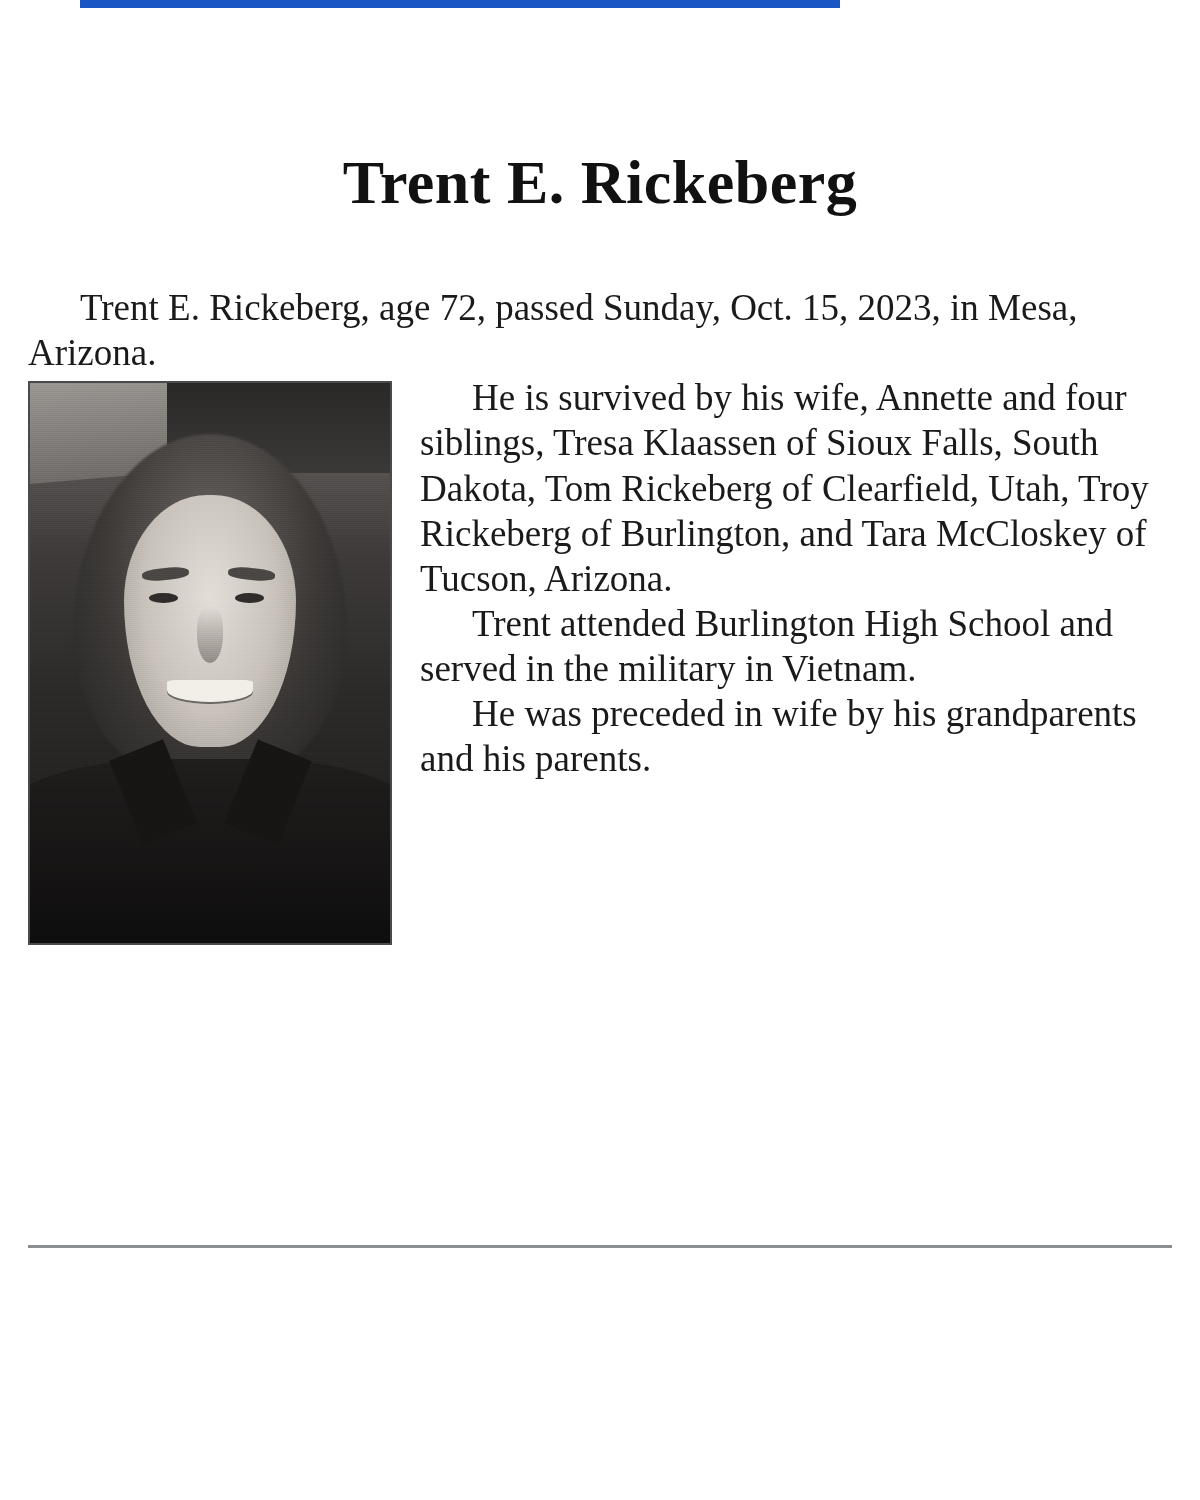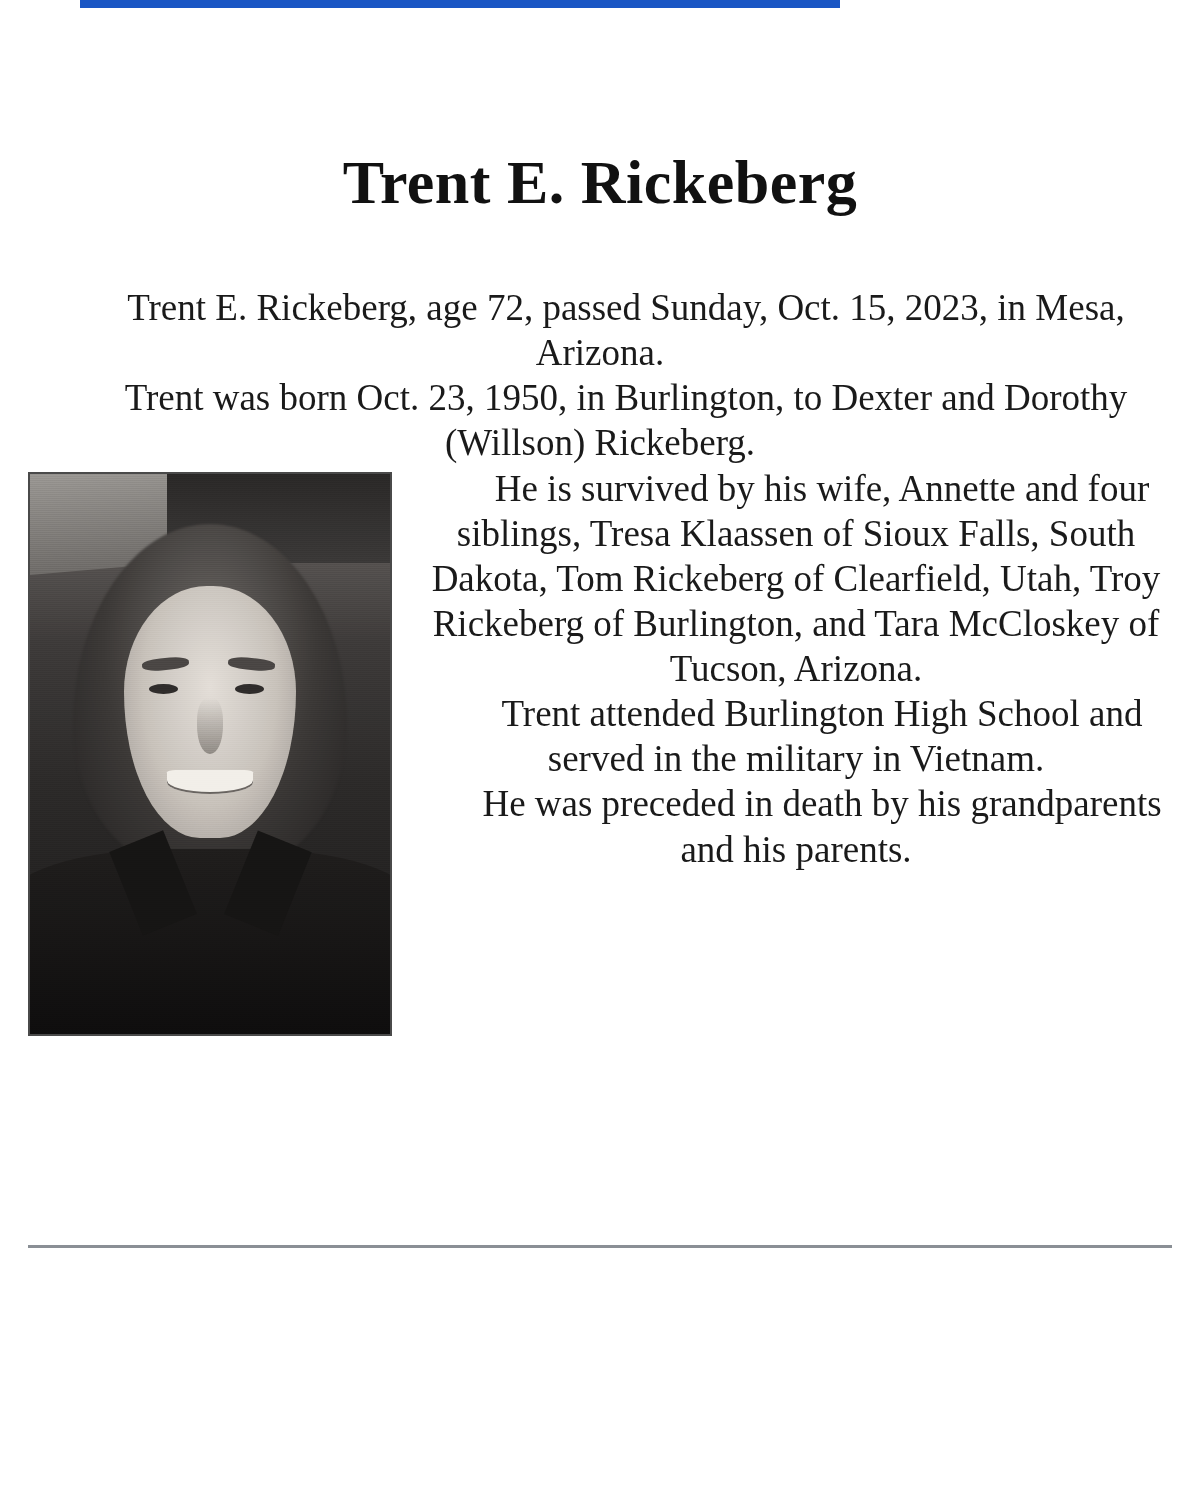--- a/index.html
+++ b/index.html
@@ -51,21 +51,21 @@
     letter-spacing: 0.5px;
     color: #111111;
     margin: 0 0 70px 0;
   }
 
   .body-text {
     font-family: "Liberation Serif", serif;
     font-size: 37px;
     line-height: 1.22;
     color: #1a1a1a;
-    text-align: center;
+    text-align: left;
   }
 
   .body-text p {
     margin: 0;
     text-indent: 52px;
   }
 
   
   .portrait {
     float: left;
@@ -206,21 +206,20 @@
 
   <div class="top-rule"></div>
 
   <div class="obit">
 
     <h1 class="obit-title">Trent E. Rickeberg</h1>
 
     <div class="body-text clearfix">
 
       <p>Trent E. Rickeberg, age 72, passed Sunday, Oct. 15, 2023, in Mesa, Arizona.</p>
-      <p>Trent was born Oct. 23, 1950, in Burlington, to Dexter and Dorothy (Willson) Rickeberg.</p>
 
       <div class="portrait">
         <div class="ph-bg"></div>
         <div class="ph-wallA"></div>
         <div class="ph-wallB"></div>
         <div class="ph-hair"></div>
         <div class="ph-face"></div>
         <div class="ph-brow-l"></div>
         <div class="ph-brow-r"></div>
         <div class="ph-eye-l"></div>
@@ -228,20 +227,20 @@
         <div class="ph-nose"></div>
         <div class="ph-mouth"></div>
         <div class="ph-shirt"></div>
         <div class="ph-collar-l"></div>
         <div class="ph-collar-r"></div>
         <div class="ph-grain"></div>
       </div>
 
       <p>He is survived by his wife, Annette and four siblings, Tresa Klaassen of Sioux Falls, South Dakota, Tom Rickeberg of Clearfield, Utah, Troy Rickeberg of Burlington, and Tara McCloskey of Tucson, Arizona.</p>
       <p>Trent attended Burlington High School and served in the military in Vietnam.</p>
-      <p>He was preceded in death by his grandparents and his parents.</p>
+      <p>He was preceded in wife by his grandparents and his parents.</p>
 
     </div>
   </div>
 
   <div class="bottom-rule"></div>
 
 </div>
 
 </body></html>

